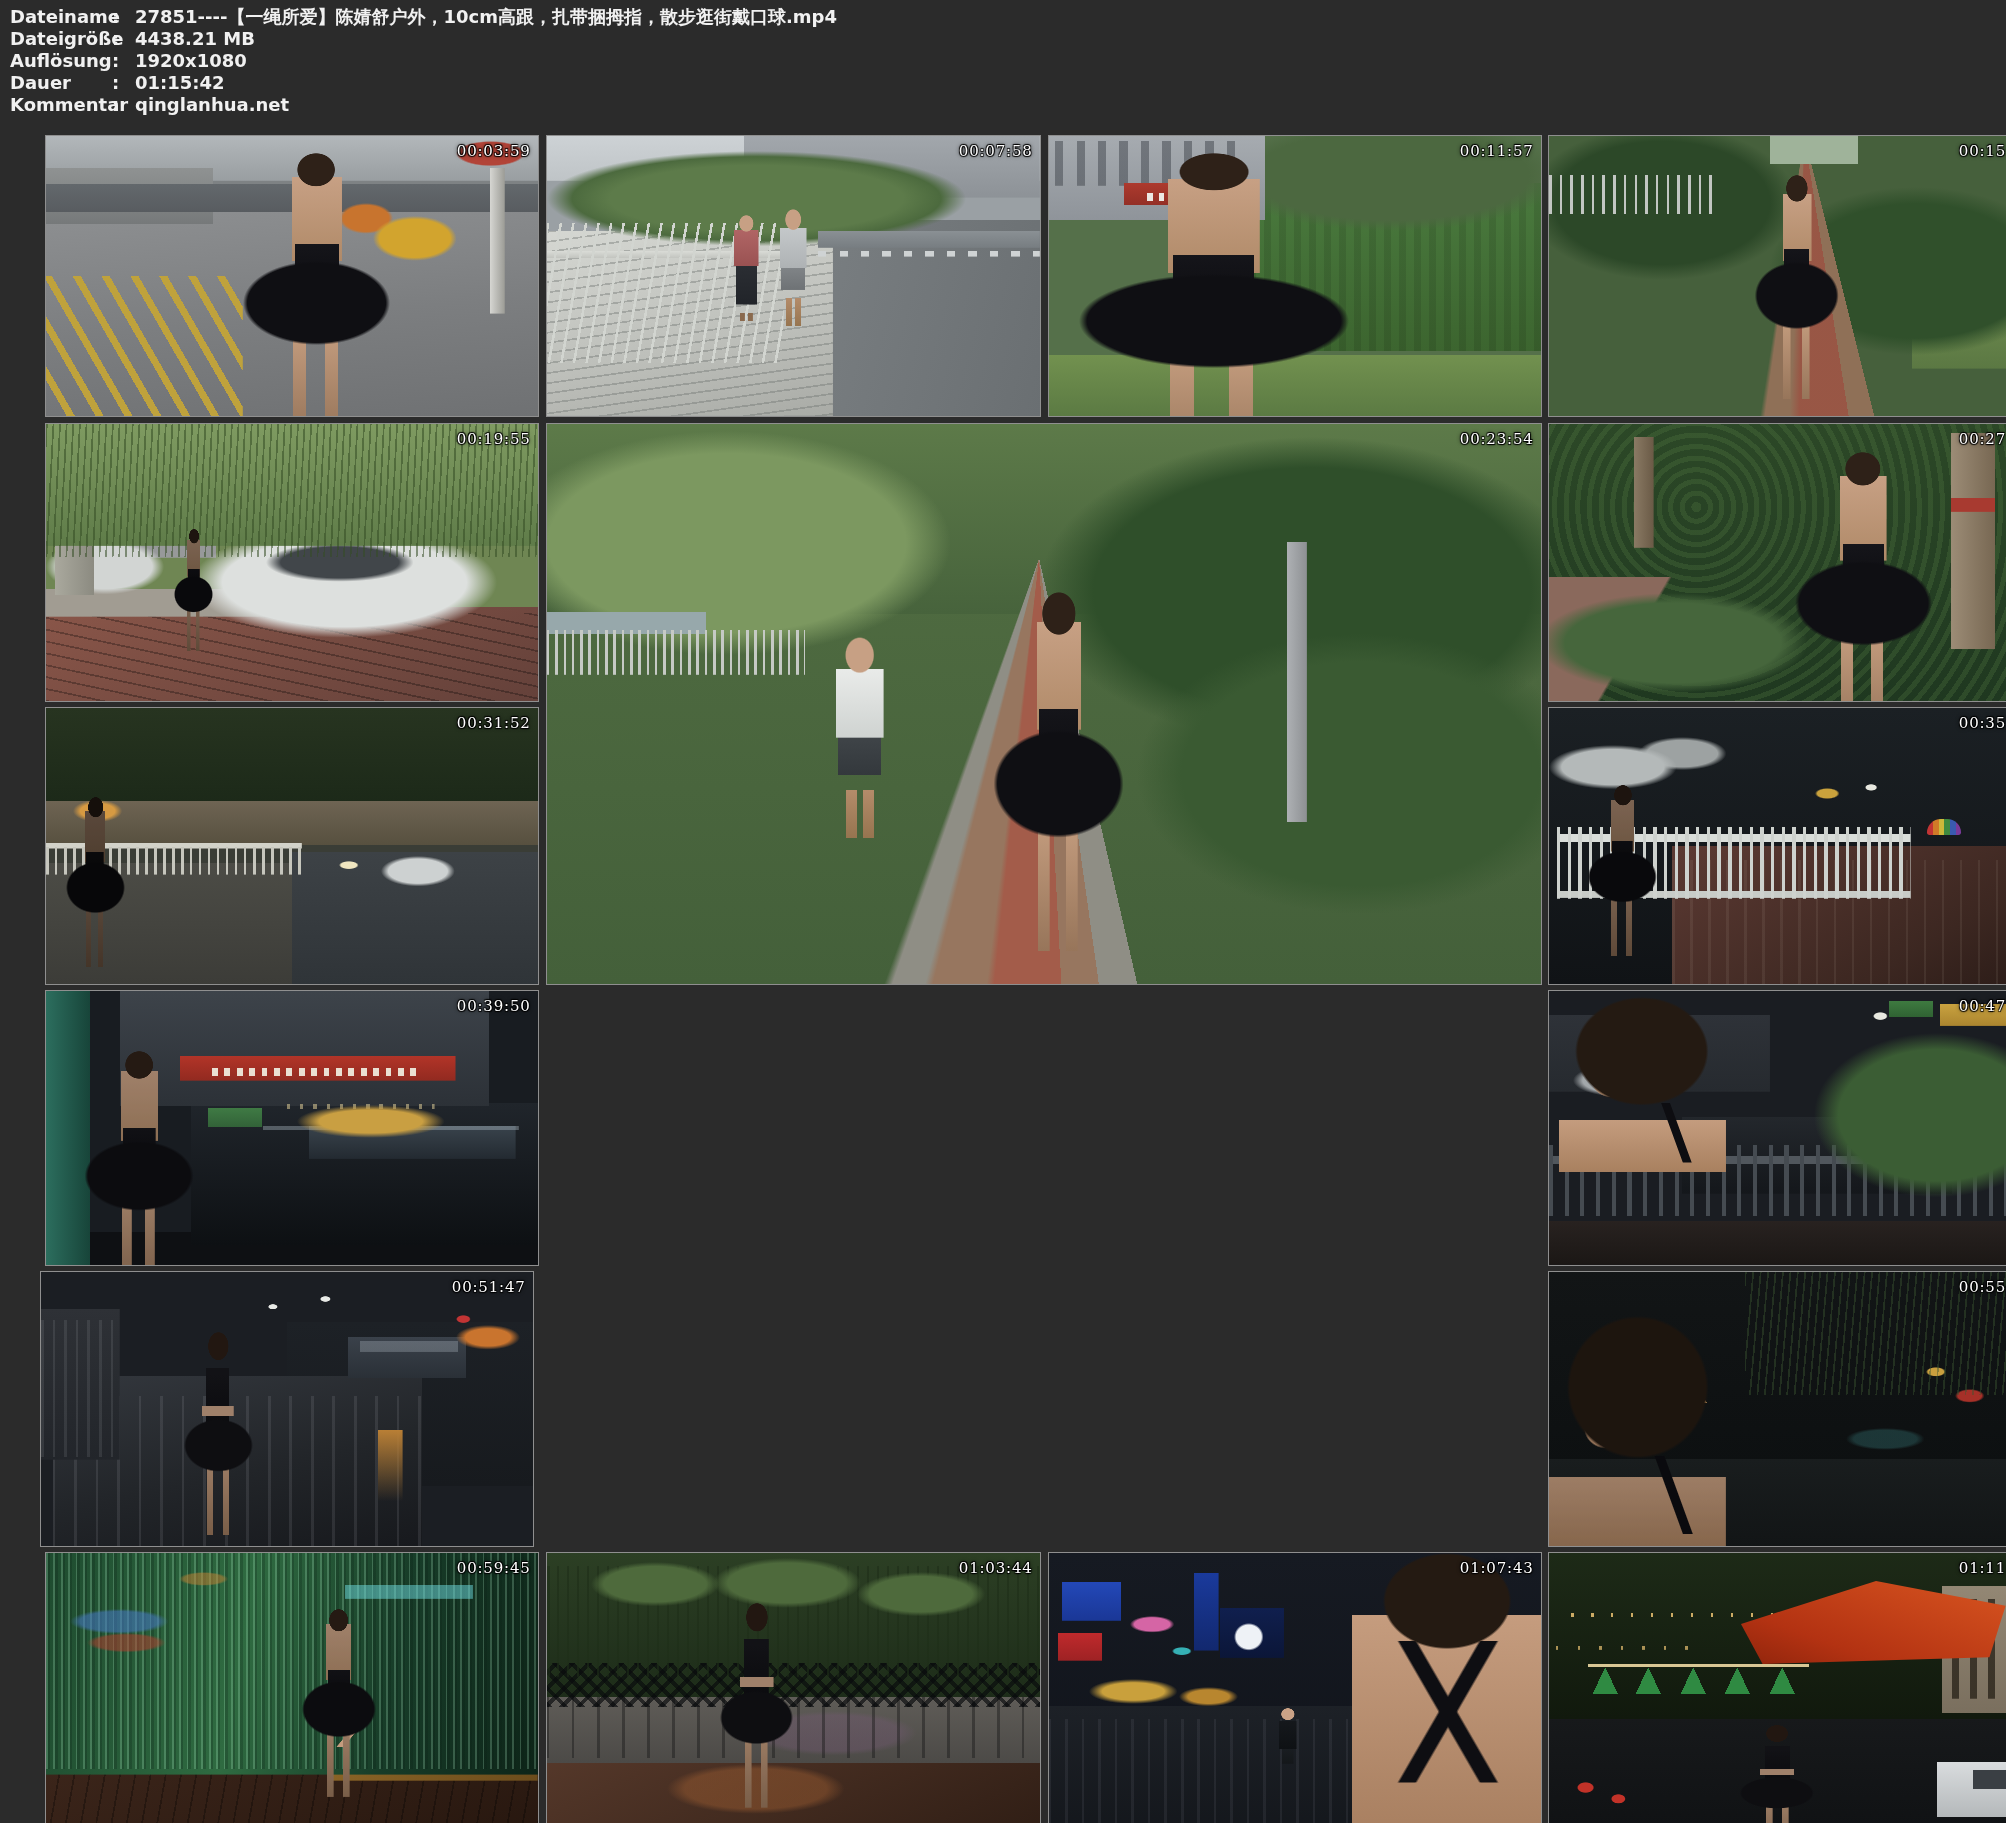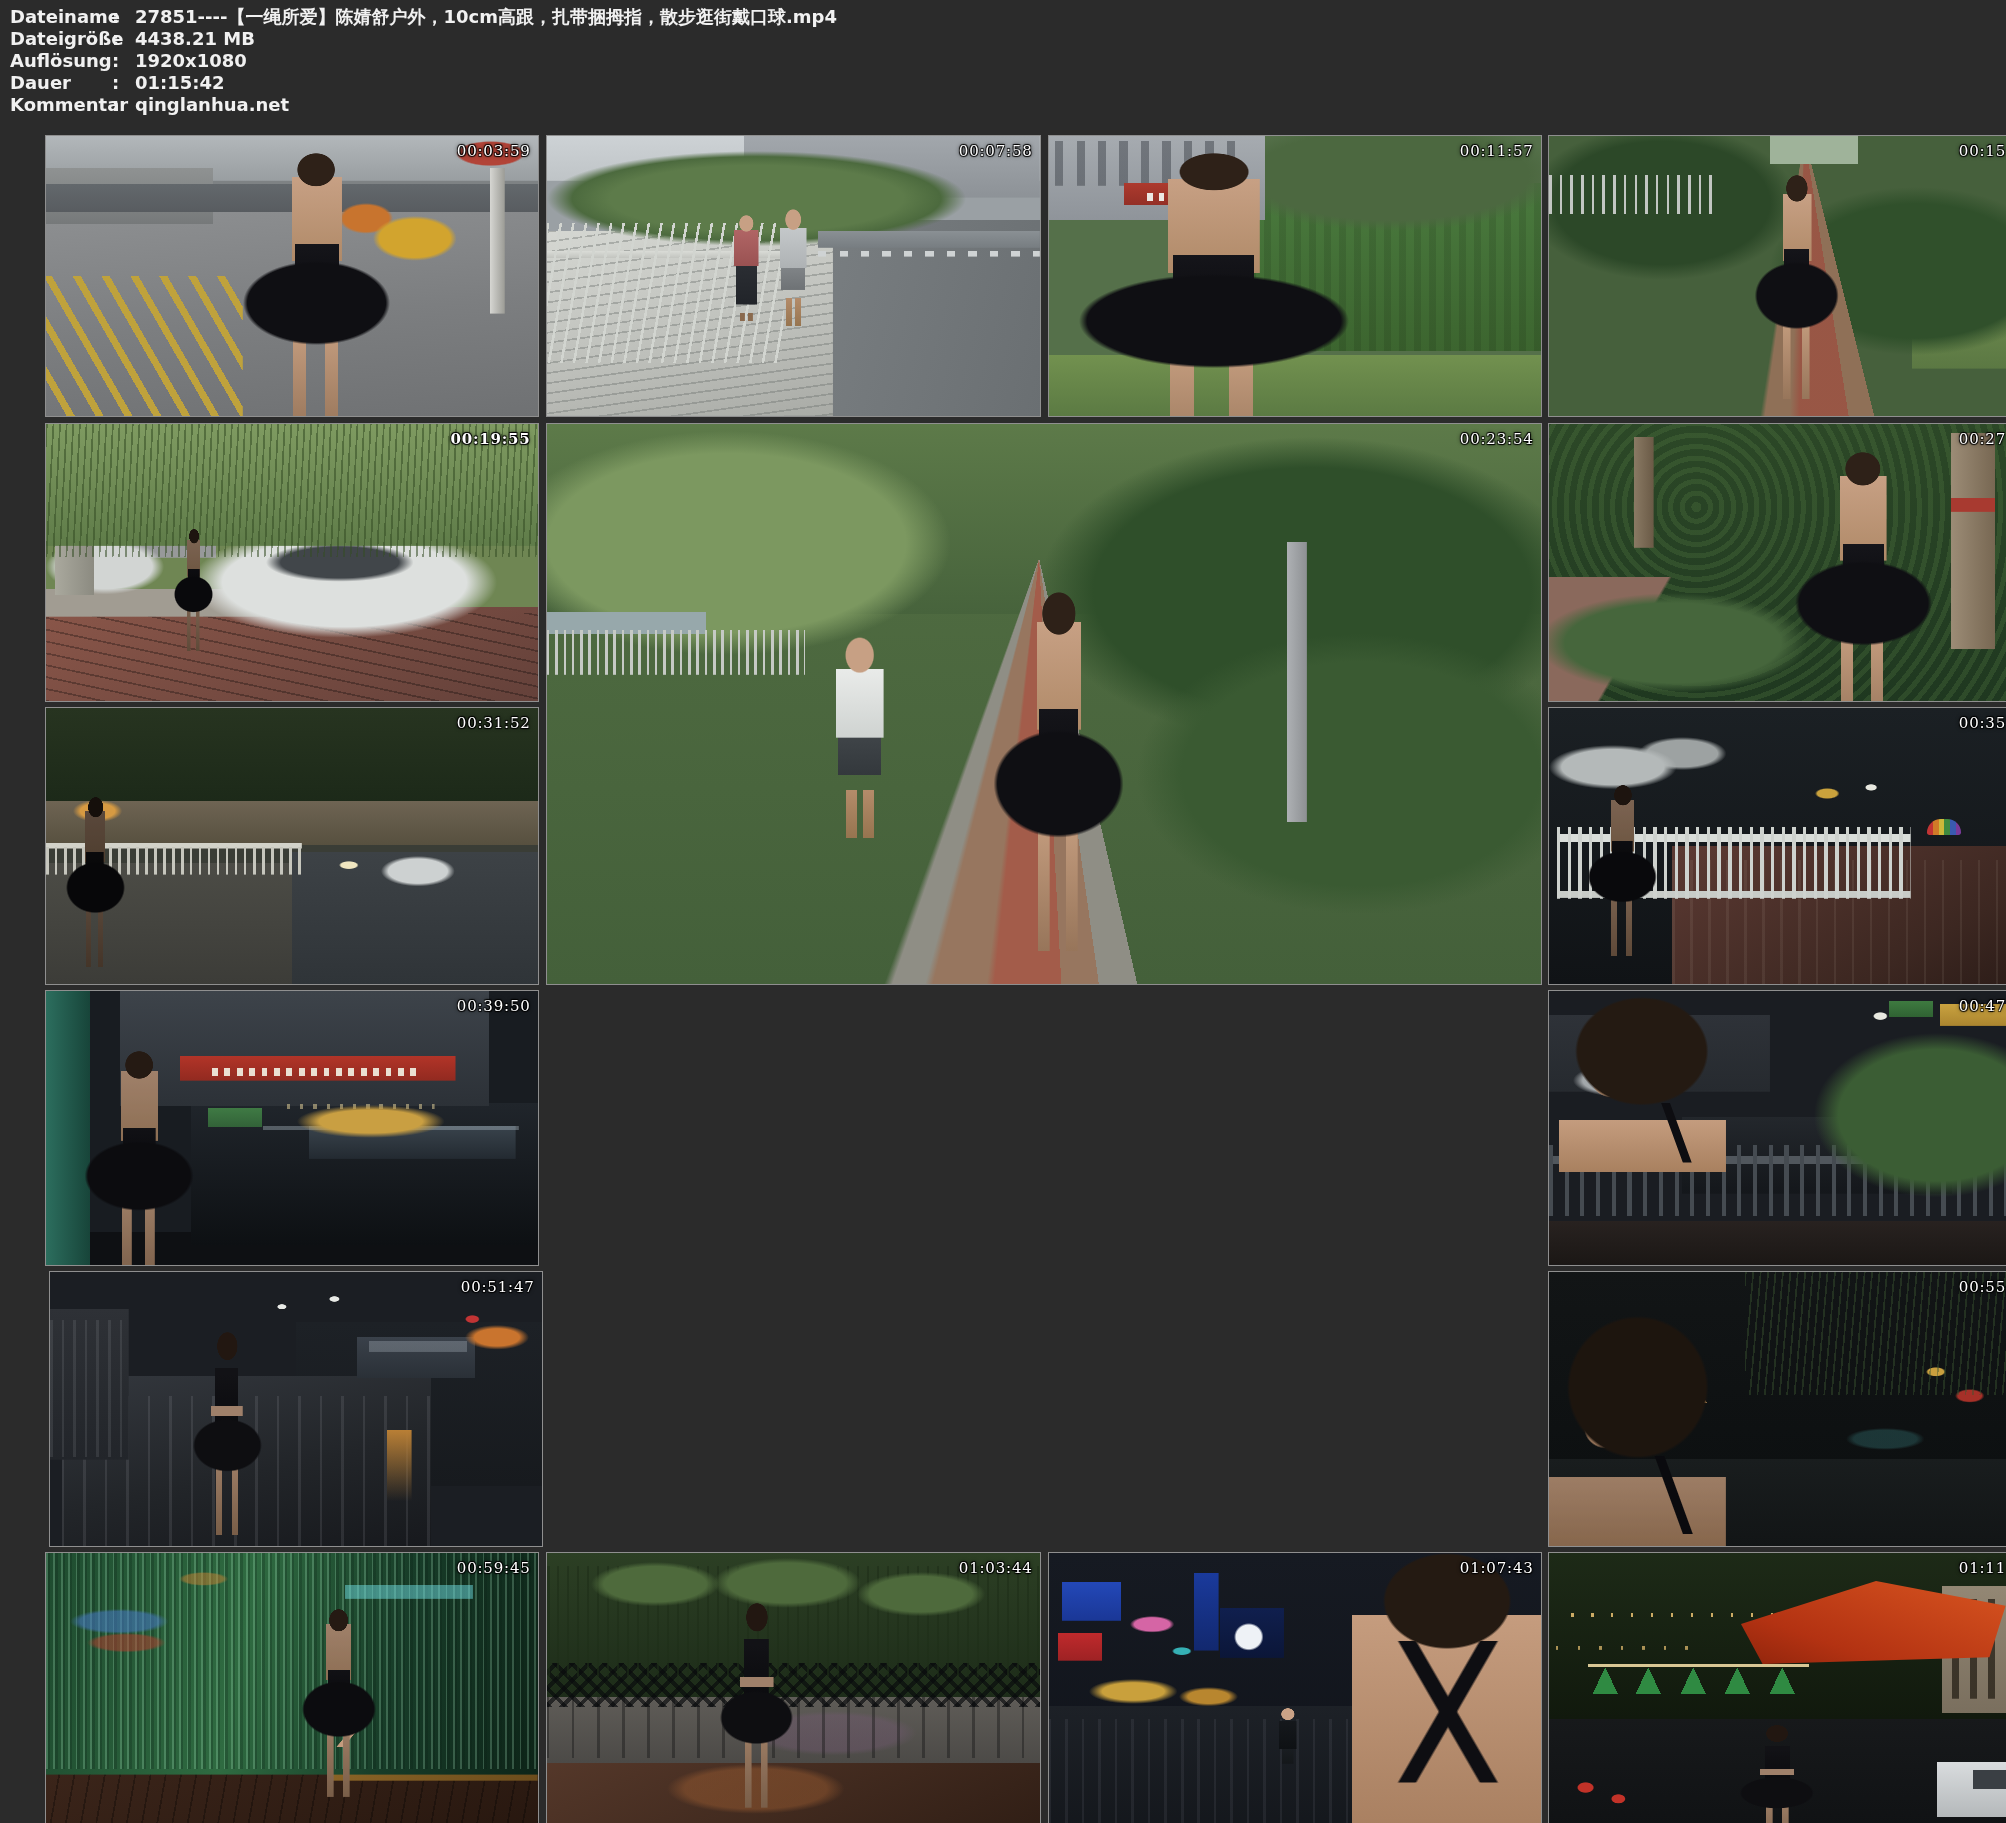--- a/index.html
+++ b/index.html
@@ -18,21 +18,21 @@
   .t3{left:1008px;top:122px;width:494px;height:282px}
   .t4{left:1508px;top:122px;width:493px;height:282px}
   .t5{left:5px;top:410px;width:494px;height:279px}
   .t6{left:506px;top:410px;width:996px;height:562px}
   .t7{left:1508px;top:410px;width:493px;height:279px}
   .t8{left:5px;top:694px;width:494px;height:278px}
   .t9{left:1508px;top:694px;width:493px;height:278px}
   .t10{left:5px;top:977px;width:494px;height:276px}
   .t11{left:506px;top:977px;width:996px;height:557px}
   .t12{left:1508px;top:977px;width:493px;height:276px}
-  .t13{left:9px;top:1258px;width:494px;height:276px}
+  .t13{left:0;top:1258px;width:494px;height:276px}
   .t14{left:1508px;top:1258px;width:493px;height:276px}
   .t15{left:5px;top:1539px;width:494px;height:279px}
   .t16{left:506px;top:1539px;width:495px;height:279px}
   .t17{left:1008px;top:1539px;width:494px;height:279px}
   .t18{left:1508px;top:1539px;width:493px;height:279px}
   .ts{position:absolute;top:5.8px;right:7.4px;font-family:"DejaVu Serif","Liberation Serif",serif;
       font-size:15px;color:#fff;letter-spacing:0.8px;
       text-shadow:-0.8px -0.8px 0.8px rgba(0,0,0,.9),0.8px -0.8px 0.8px rgba(0,0,0,.9),
                   -0.8px 0.8px 0.8px rgba(0,0,0,.9),0.8px 0.8px 0.8px rgba(0,0,0,.9),0 0 4.1px rgba(0,0,0,.9);}
   
@@ -167,21 +167,21 @@
       linear-gradient(#7f9b61,#5f7c49),
       linear-gradient(90deg,#aaa99e,#8b8a80),
       radial-gradient(closest-side,#41464a 80%,rgba(65,70,74,0)),
       radial-gradient(closest-side,#dde0de 80%,rgba(221,224,222,0)),
       radial-gradient(closest-side,#d2d5d3 80%,rgba(210,213,211,0)),
       linear-gradient(#97999a,#97999a),
       linear-gradient(#a19c92,#a19c92),
       repeating-linear-gradient(12deg,rgba(0,0,0,.28) 0 1.7px,rgba(0,0,0,0) 1.7px 11.6px),
       linear-gradient(158deg,#8a5649 0%,#64413a 100%);
     background-size:100% 48%,100% 44%,8% 34%,30% 14%,62% 40%,24% 20%,32% 14%,60% 10%,100% 32%,100% 34%;
-    background-position:0 0,0 0,2% 42%,64% 50%,78% 62%,0% 52%,4% 40%,0 66%,0 100%,0 100%;font-weight:bold;}
+    background-position:0 0,0 0,2% 42%,64% 50%,78% 62%,0% 52%,4% 40%,0 66%,0 100%,0 100%;}
   .s6{background-color:#50693f;background-image:
       linear-gradient(90deg,#aeb1b4,#8d9093),
       repeating-linear-gradient(90deg,#c6cac5 0 2.5px,rgba(0,0,0,0) 2.5px 8.3px),
       linear-gradient(#97a8ab,#97a8ab),
       conic-gradient(from 177deg at 49.5% 24%,#a35c4a 0 9deg,rgba(0,0,0,0) 10deg),
       conic-gradient(from 172deg at 49.5% 24%,#97765f 0 22deg,rgba(0,0,0,0) 23deg),
       conic-gradient(from 167deg at 49.5% 24%,#8f8e85 0 32deg,rgba(0,0,0,0) 33deg),
       radial-gradient(closest-side,#3a5a32 80%,rgba(58,90,50,0)),
       radial-gradient(closest-side,#2f4f2a 80%,rgba(47,79,42,0)),
       radial-gradient(closest-side,#7c9860 80%,rgba(124,152,96,0)),

